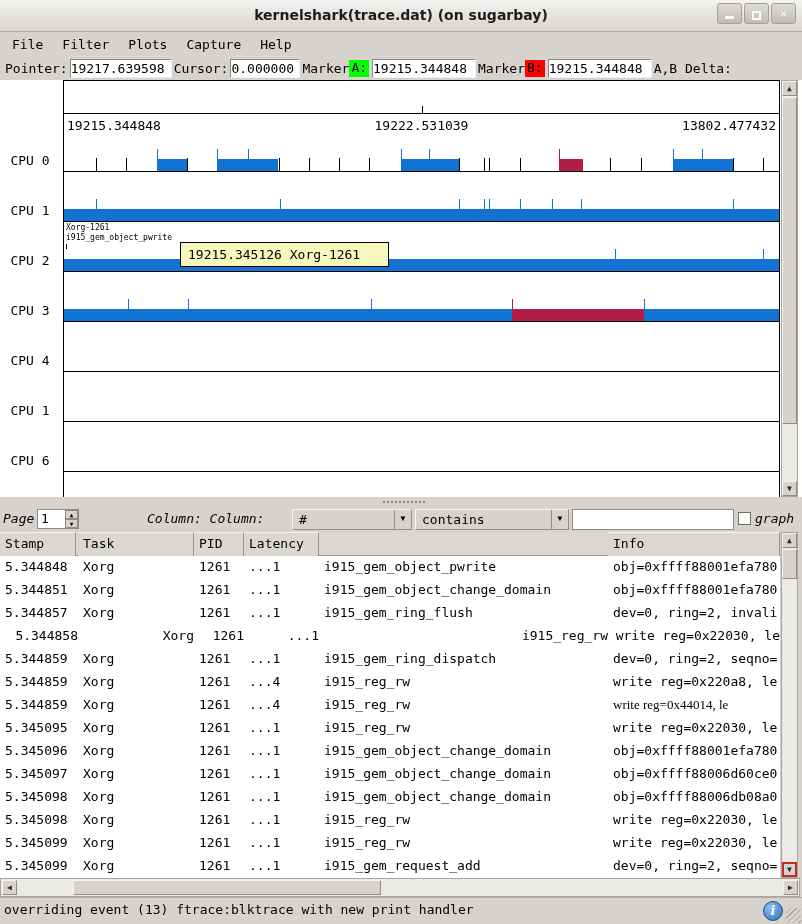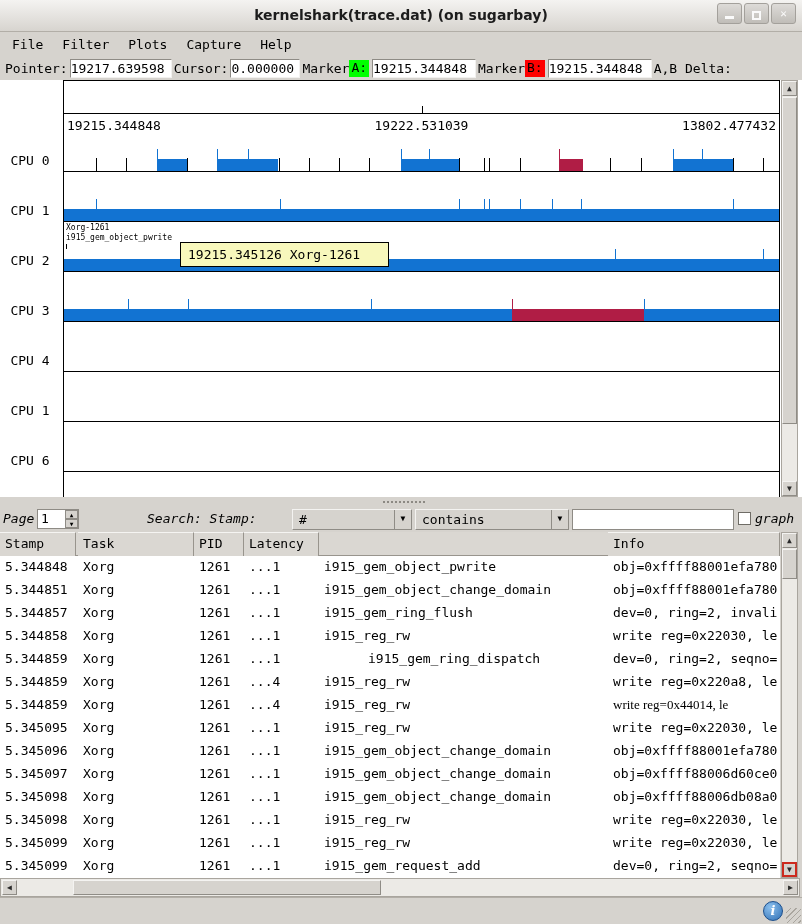--- a/index.html
+++ b/index.html
@@ -238,21 +238,21 @@
 
 <div class="controls">
   <span class="ctl-label" style="left:3px">Page</span>
   <span class="spin">
     <span class="spin-val">1</span>
     <span class="spin-btns">
       <span class="spin-btn" style="top:0">▲</span>
       <span class="spin-btn" style="top:9px">▼</span>
     </span>
   </span>
-  <span class="ctl-label" style="left:147px">Search: Stamp:</span>
+  <span class="ctl-label" style="left:147px">Column: Column:</span>
   <span class="combo" style="left:292px; width:120px">
     <span class="combo-text">#</span>
     <span class="combo-arrow">▼</span>
   </span>
   <span class="combo" style="left:415px; width:154px">
     <span class="combo-text">contains</span>
     <span class="combo-arrow">▼</span>
   </span>
   <input class="filter-input" value="" style="">
   <span class="checkbox"></span>
@@ -284,34 +284,34 @@
       <div class="td" style="left: 608px; width: 172px;">obj=0xffff88001efa780</div>
     </div>
     <div class="tr" style="top: 46px;">
       <div class="td" style="left: 0px; width: 78px;">5.344857</div>
       <div class="td" style="left: 78px; width: 116px;">Xorg</div>
       <div class="td" style="left: 194px; width: 50px;">1261</div>
       <div class="td" style="left: 244px; width: 75px;">...1</div>
       <div class="td" style="left: 319px; width: 289px;">i915_gem_ring_flush</div>
       <div class="td" style="left: 608px; width: 172px;">dev=0, ring=2, invali</div>
     </div>
-    <div class="tr" style="top: 69px;">
+    <div class="tr" style="top: 69px; text-align: right;">
       <div class="td" style="left: 0px; width: 78px;">5.344858</div>
       <div class="td" style="left: 78px; width: 116px;">Xorg</div>
       <div class="td" style="left: 194px; width: 50px;">1261</div>
       <div class="td" style="left: 244px; width: 75px;">...1</div>
       <div class="td" style="left: 319px; width: 289px;">i915_reg_rw</div>
       <div class="td" style="left: 608px; width: 172px;">write reg=0x22030, le</div>
     </div>
     <div class="tr" style="top: 92px;">
       <div class="td" style="left: 0px; width: 78px;">5.344859</div>
       <div class="td" style="left: 78px; width: 116px;">Xorg</div>
       <div class="td" style="left: 194px; width: 50px;">1261</div>
       <div class="td" style="left: 244px; width: 75px;">...1</div>
-      <div class="td" style="left: 319px; width: 289px; margin-left: 44px;">i915_gem_ring_dispatch</div>
+      <div class="td" style="left: 319px; width: 289px;">i915_gem_ring_dispatch</div>
       <div class="td" style="left: 608px; width: 172px;">dev=0, ring=2, seqno=</div>
     </div>
     <div class="tr" style="top: 115px;">
       <div class="td" style="left: 0px; width: 78px;">5.344859</div>
       <div class="td" style="left: 78px; width: 116px;">Xorg</div>
       <div class="td" style="left: 194px; width: 50px;">1261</div>
       <div class="td" style="left: 244px; width: 75px;">...4</div>
       <div class="td" style="left: 319px; width: 289px;">i915_reg_rw</div>
       <div class="td" style="left: 608px; width: 172px;">write reg=0x220a8, le</div>
     </div>
@@ -387,15 +387,16 @@
   <div class="sb-btn red-focus" style="bottom:0">▼</div>
 </div>
 
 <div class="hsb">
   <div class="sb-btn" style="left:1px">◀</div>
   <div class="hsb-thumb"></div>
   <div class="sb-btn" style="left:auto; right:1px">▶</div>
 </div>
 
 <div class="statusbar">
+  <div class="status-msg">overriding event (13) ftrace:blktrace with new print handler</div>
   <div class="info-icon">i</div>
   <div class="grip"></div>
 </div>
 
 </body></html>

